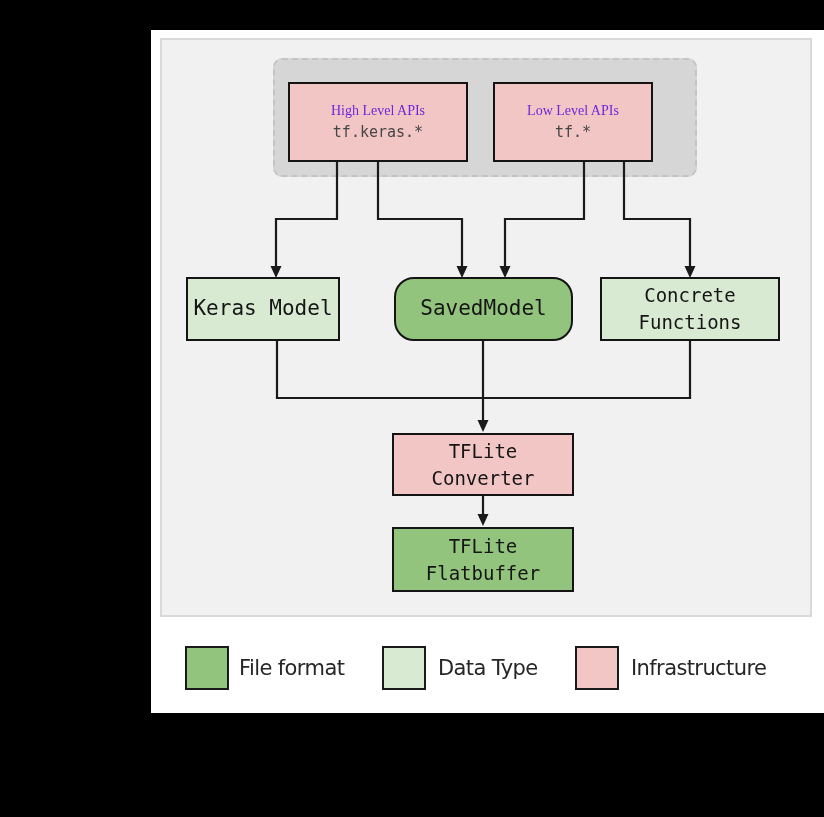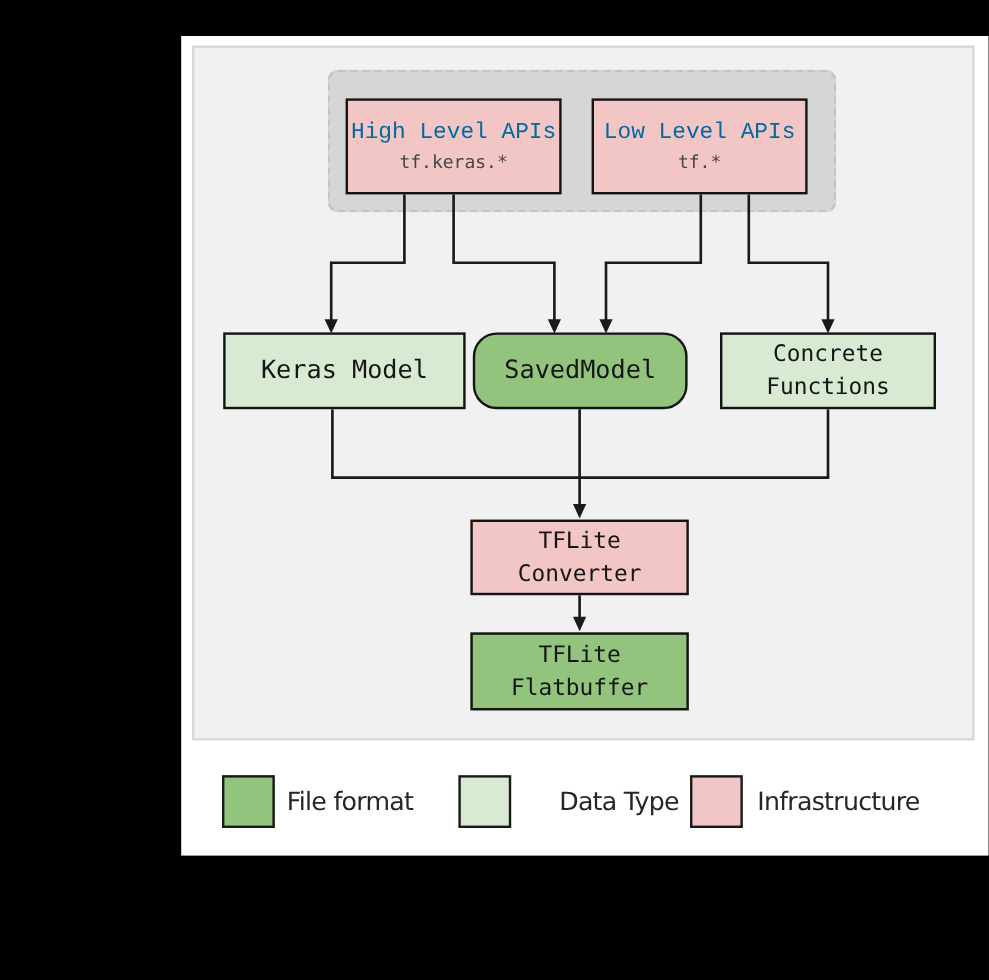--- a/index.html
+++ b/index.html
@@ -32,59 +32,59 @@
   }
   .node {
     position: absolute;
     border: 2.5px solid #141414;
     box-sizing: border-box;
     display: flex; flex-direction: column;
     align-items: center; justify-content: center;
     text-align: center;
   }
   .node-title {
-    font-family: Liberation Mono, monospace;
-    font-size: 19px; color: #0369a1; line-height: 1.25;
+    font-family: Liberation Serif, serif;
+    font-size: 14px; color: #6d28d9; line-height: 1.25;
   }
   .node-code {
     font-family: "DejaVu Sans Mono", "Liberation Mono", monospace;
     font-size: 15px; color: #454545; line-height: 1.3; margin-top: 3px;
   }
   .node-mono {
     font-family: "DejaVu Sans Mono", "Liberation Mono", monospace;
     font-size: 21px; color: #151515; line-height: 1.3;
   }
   .node-mono-sm {
     font-family: "DejaVu Sans Mono", "Liberation Mono", monospace;
     font-size: 19px; color: #151515; line-height: 1.42; text-align: right;
   }
   #node-high { left: 288px; top: 82px;  width: 180px; height: 80px; }
-  #node-low  { left: 493px; top: 82px;  width: 180px; height: 80px; }
-  #node-keras { left: 186px; top: 277px; width: 202px; height: 64px; }
+  #node-low  { left: 493px; top: 82px;  width: 160px; height: 80px; }
+  #node-keras { left: 186px; top: 277px; width: 154px; height: 64px; }
   #node-saved { left: 394px; top: 277px; width: 179px; height: 64px; }
   #node-concrete { left: 600px; top: 277px; width: 180px; height: 64px; }
   #node-converter { left: 392px; top: 433px; width: 182px; height: 63px; }
   #node-flatbuffer { left: 392px; top: 527px; width: 182px; height: 65px; }
   #edges { position: absolute; left: 0; top: 0; pointer-events: none; }
   .legend-swatch {
     position: absolute; top: 646px;
     width: 44px; height: 44px;
     border: 2.5px solid #1a1a1a;
     box-sizing: border-box;
   }
   .legend-label {
     position: absolute; top: 646px; height: 44px;
     line-height: 44px;
     font-size: 21px; letter-spacing: -0.6px;
     color: #262626; white-space: nowrap;
   }
   #legend-swatch-0 { left: 185px; }
   #legend-label-0  { left: 239px; }
   #legend-swatch-1 { left: 382px; }
-  #legend-label-1  { left: 438px; margin-left: 28px; }
+  #legend-label-1  { left: 438px; }
   #legend-swatch-2 { left: 575px; }
   #legend-label-2  { left: 631px; }
 </style>
 </head>
 <body>
 
 <div id="canvas">
   <div id="white-card"></div>
   <div id="gray-panel"></div>
   <div id="api-group"></div>

